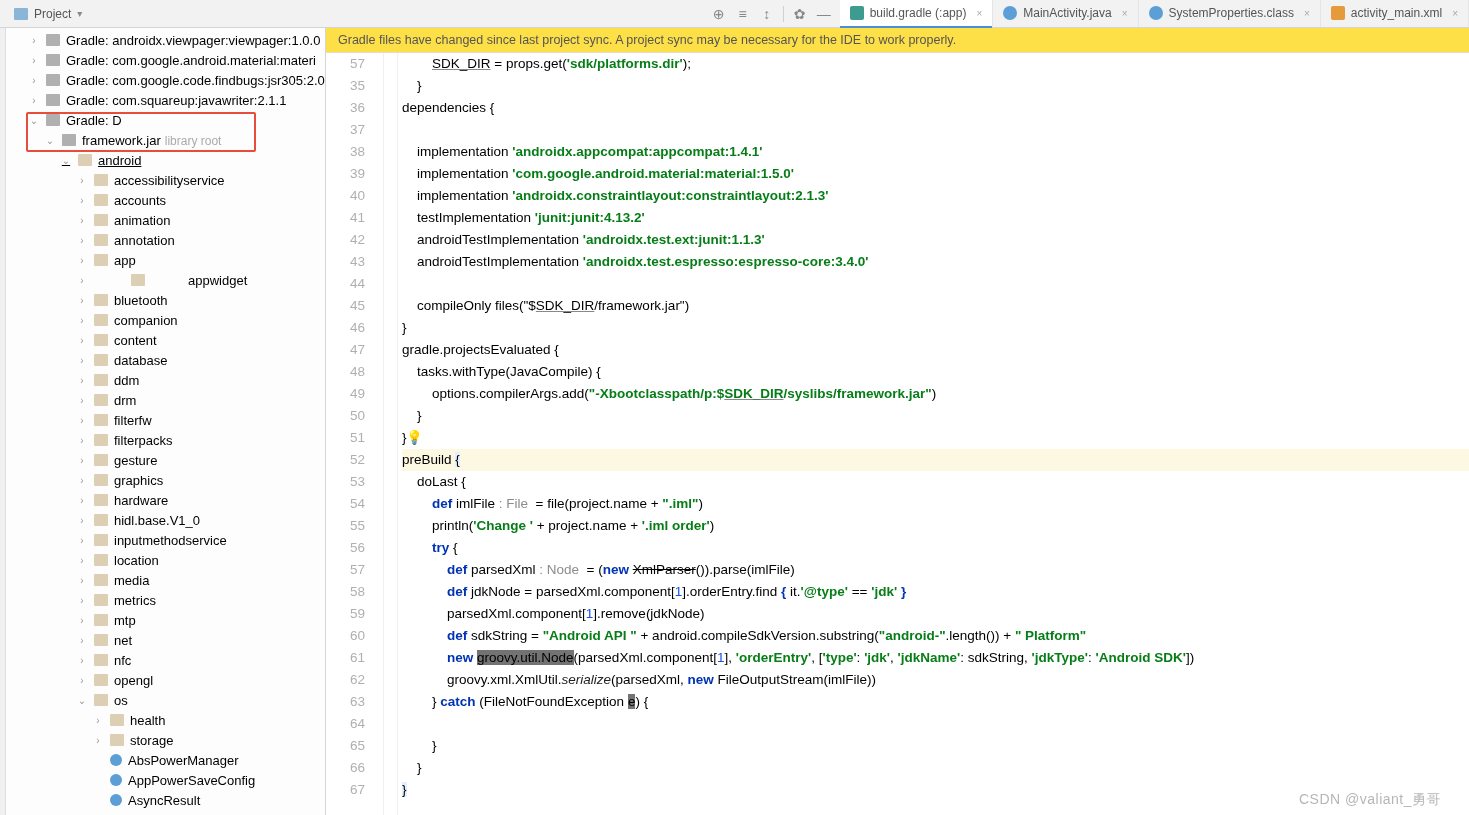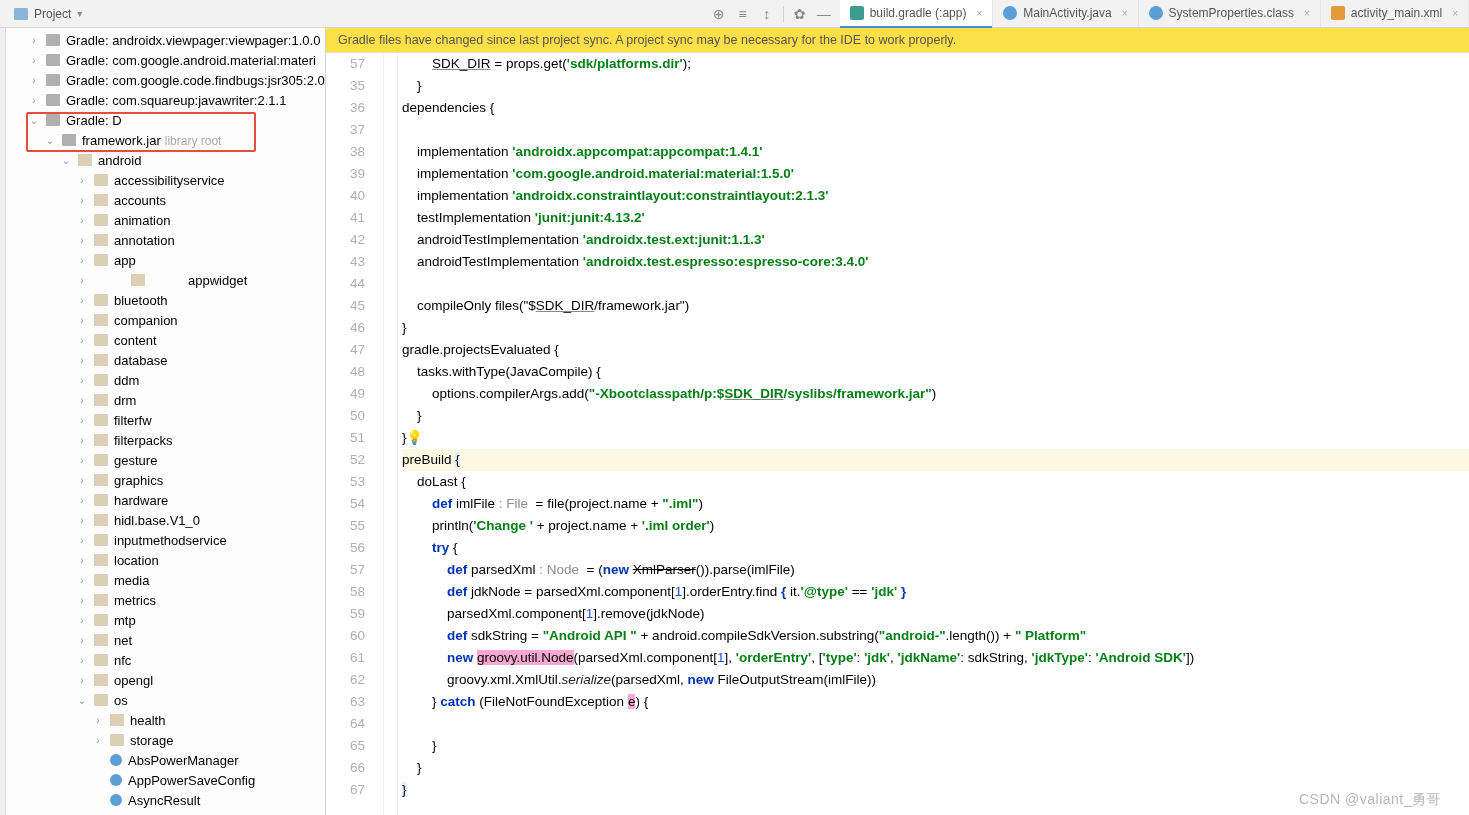--- a/index.html
+++ b/index.html
@@ -54,21 +54,21 @@
 
 
 .kw { color: #0033b3; font-weight: 600; }
 .str { color: #067d17; font-weight: 600; }
 .ident { color: #222; }
 .num { color: #1750eb; }
 .typehint { color: #8c8c8c; }
 .soft-under { text-decoration: underline; text-decoration-color: #888; }
 .hl-caret { background: #e3efff; }
 .strike { text-decoration: line-through; }
-.warn-under { background: #f9a8d4; }
+.warn-under { background: #737373; }
 .highlight52 { background: #fdf8e1; display: block; }
 .bulb { color: #c99a00; }
 
 .watermark { position: absolute; right: 28px; bottom: 6px; font-size: 14px; color: rgba(120,120,120,0.55); letter-spacing: 0.5px;}
 
 
 .left-gutter { width: 6px; background: #f0f0f0; border-right: 1px solid #ddd; }
 </style>
 </head>
 <body>
@@ -139,21 +139,21 @@
         <div class="tree-row" style="padding-left: 22px;">
           <span class="arrow open"></span>
           <span class="node-ico lib"></span>
           <span>Gradle: D</span>
         </div>
         <div class="tree-row" style="padding-left: 38px;">
           <span class="arrow open"></span>
           <span class="node-ico lib"></span>
           <span>framework.jar<span class="dim">library root</span></span>
         </div>
-        <div class="tree-row" style="padding-left: 54px;">
+        <div class="tree-row" style="padding-left: 54px; text-decoration: underline;">
           <span class="arrow open"></span>
           <span class="node-ico pkg"></span>
           <span>android</span>
         </div>
         <div class="tree-row" style="padding-left: 70px;">
           <span class="arrow right"></span>
           <span class="node-ico pkg"></span>
           <span>accessibilityservice</span>
         </div>
         <div class="tree-row" style="padding-left: 70px;">

